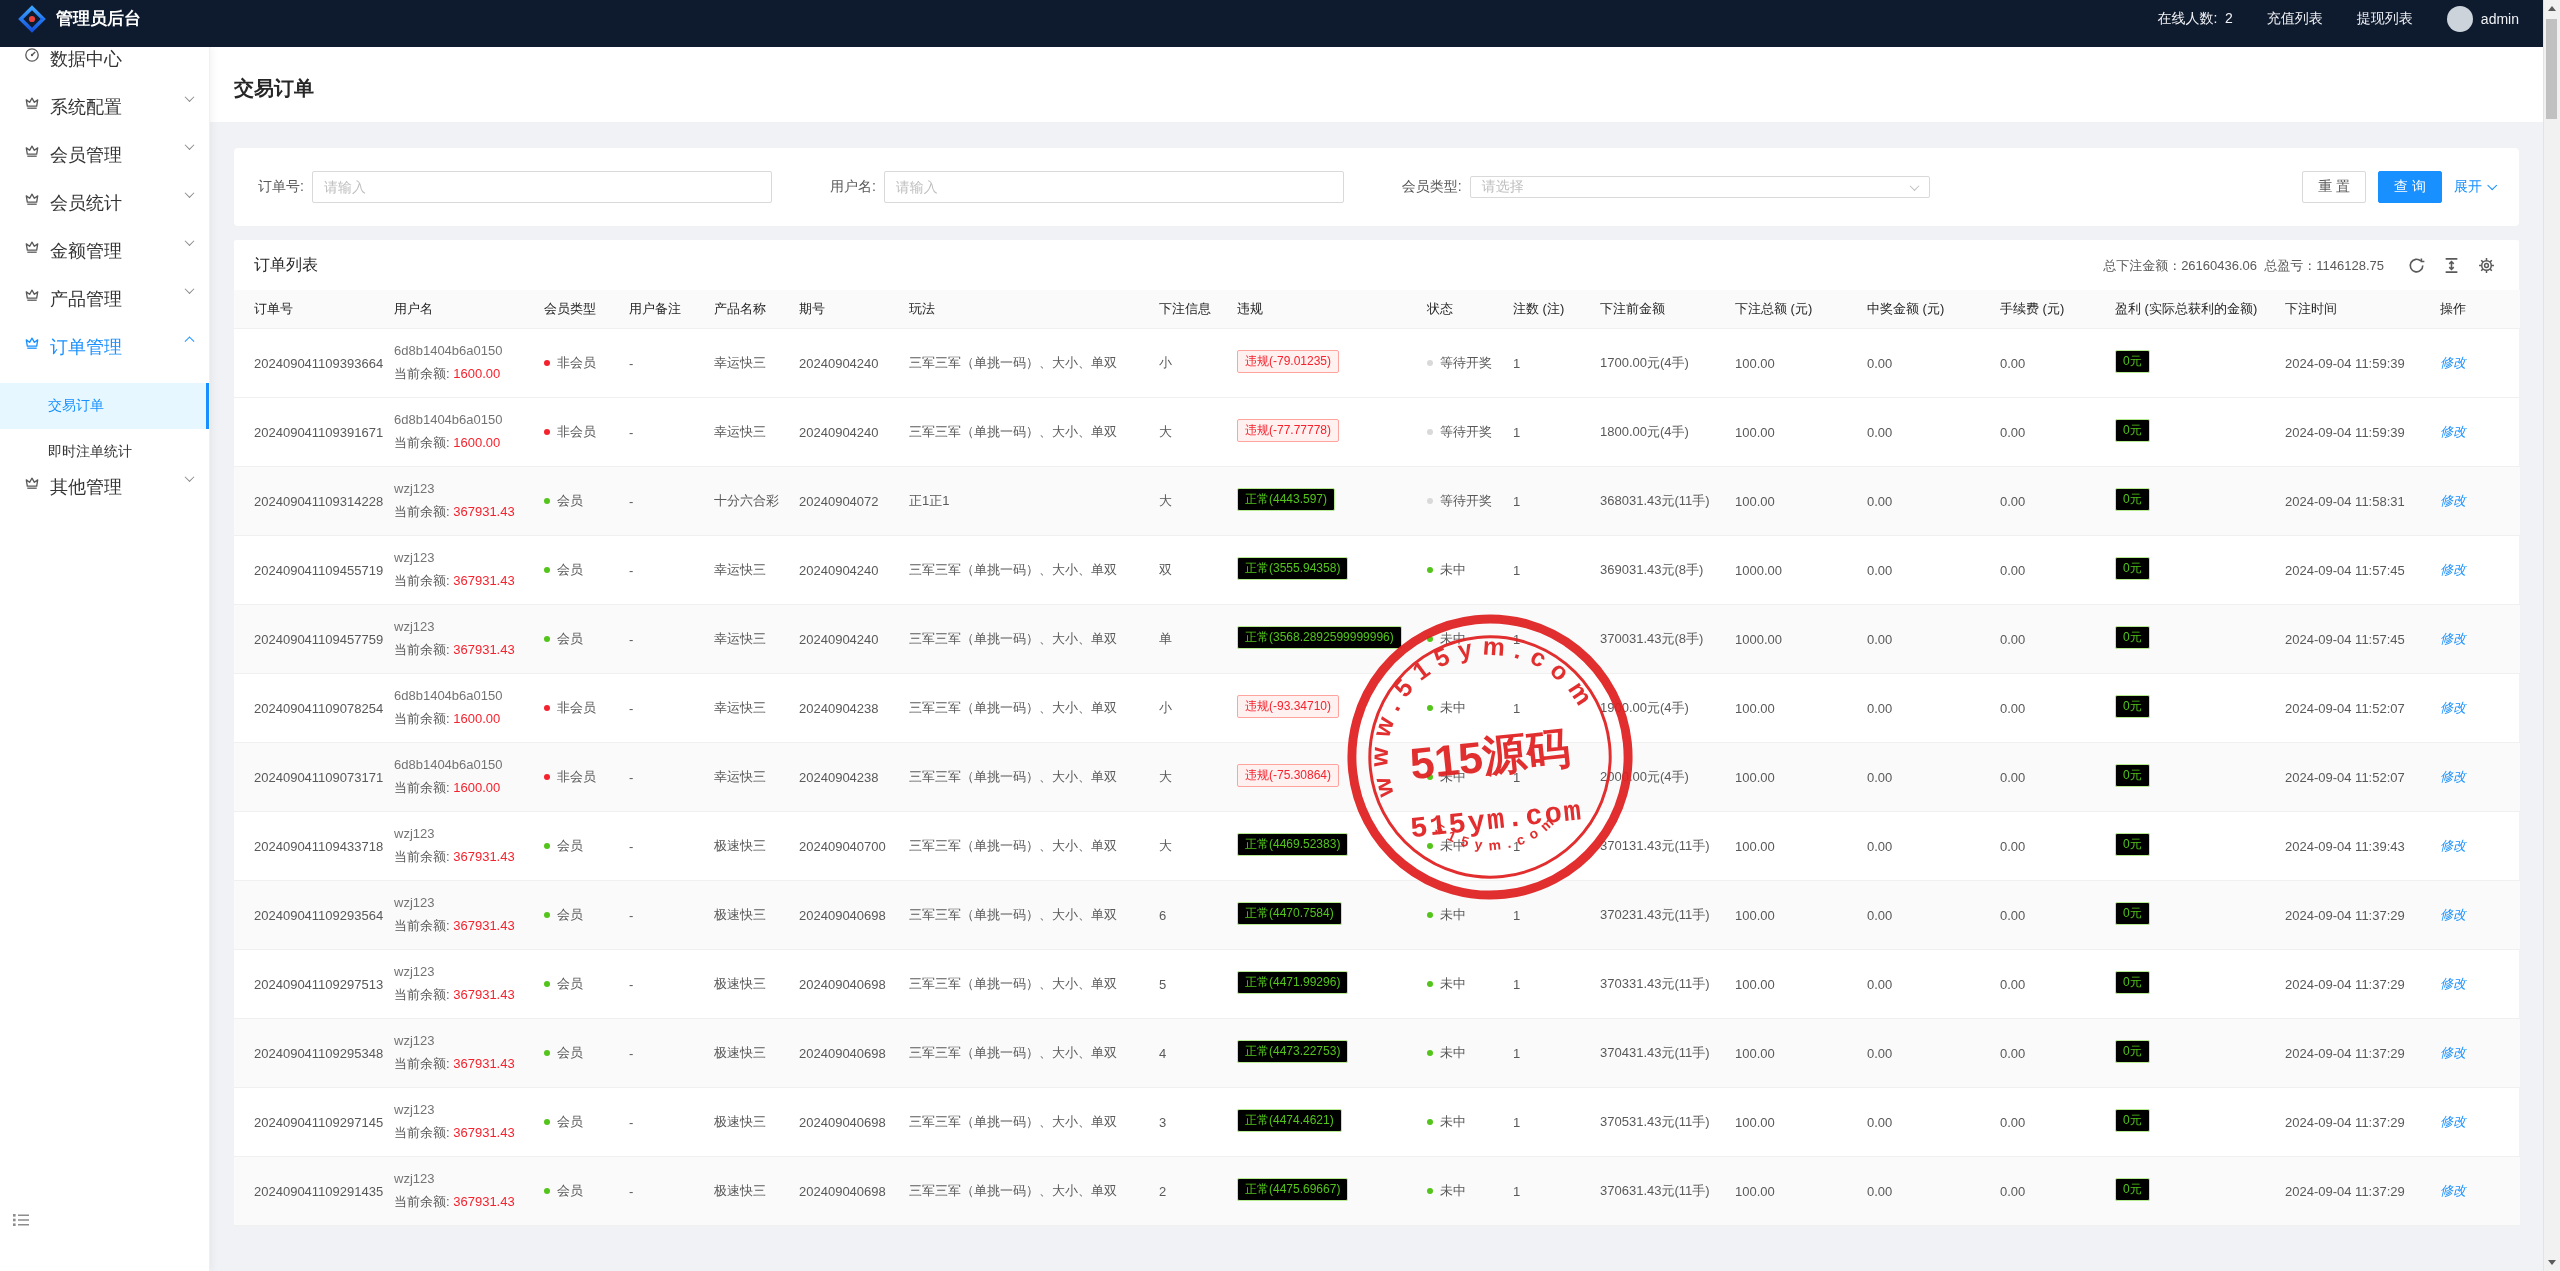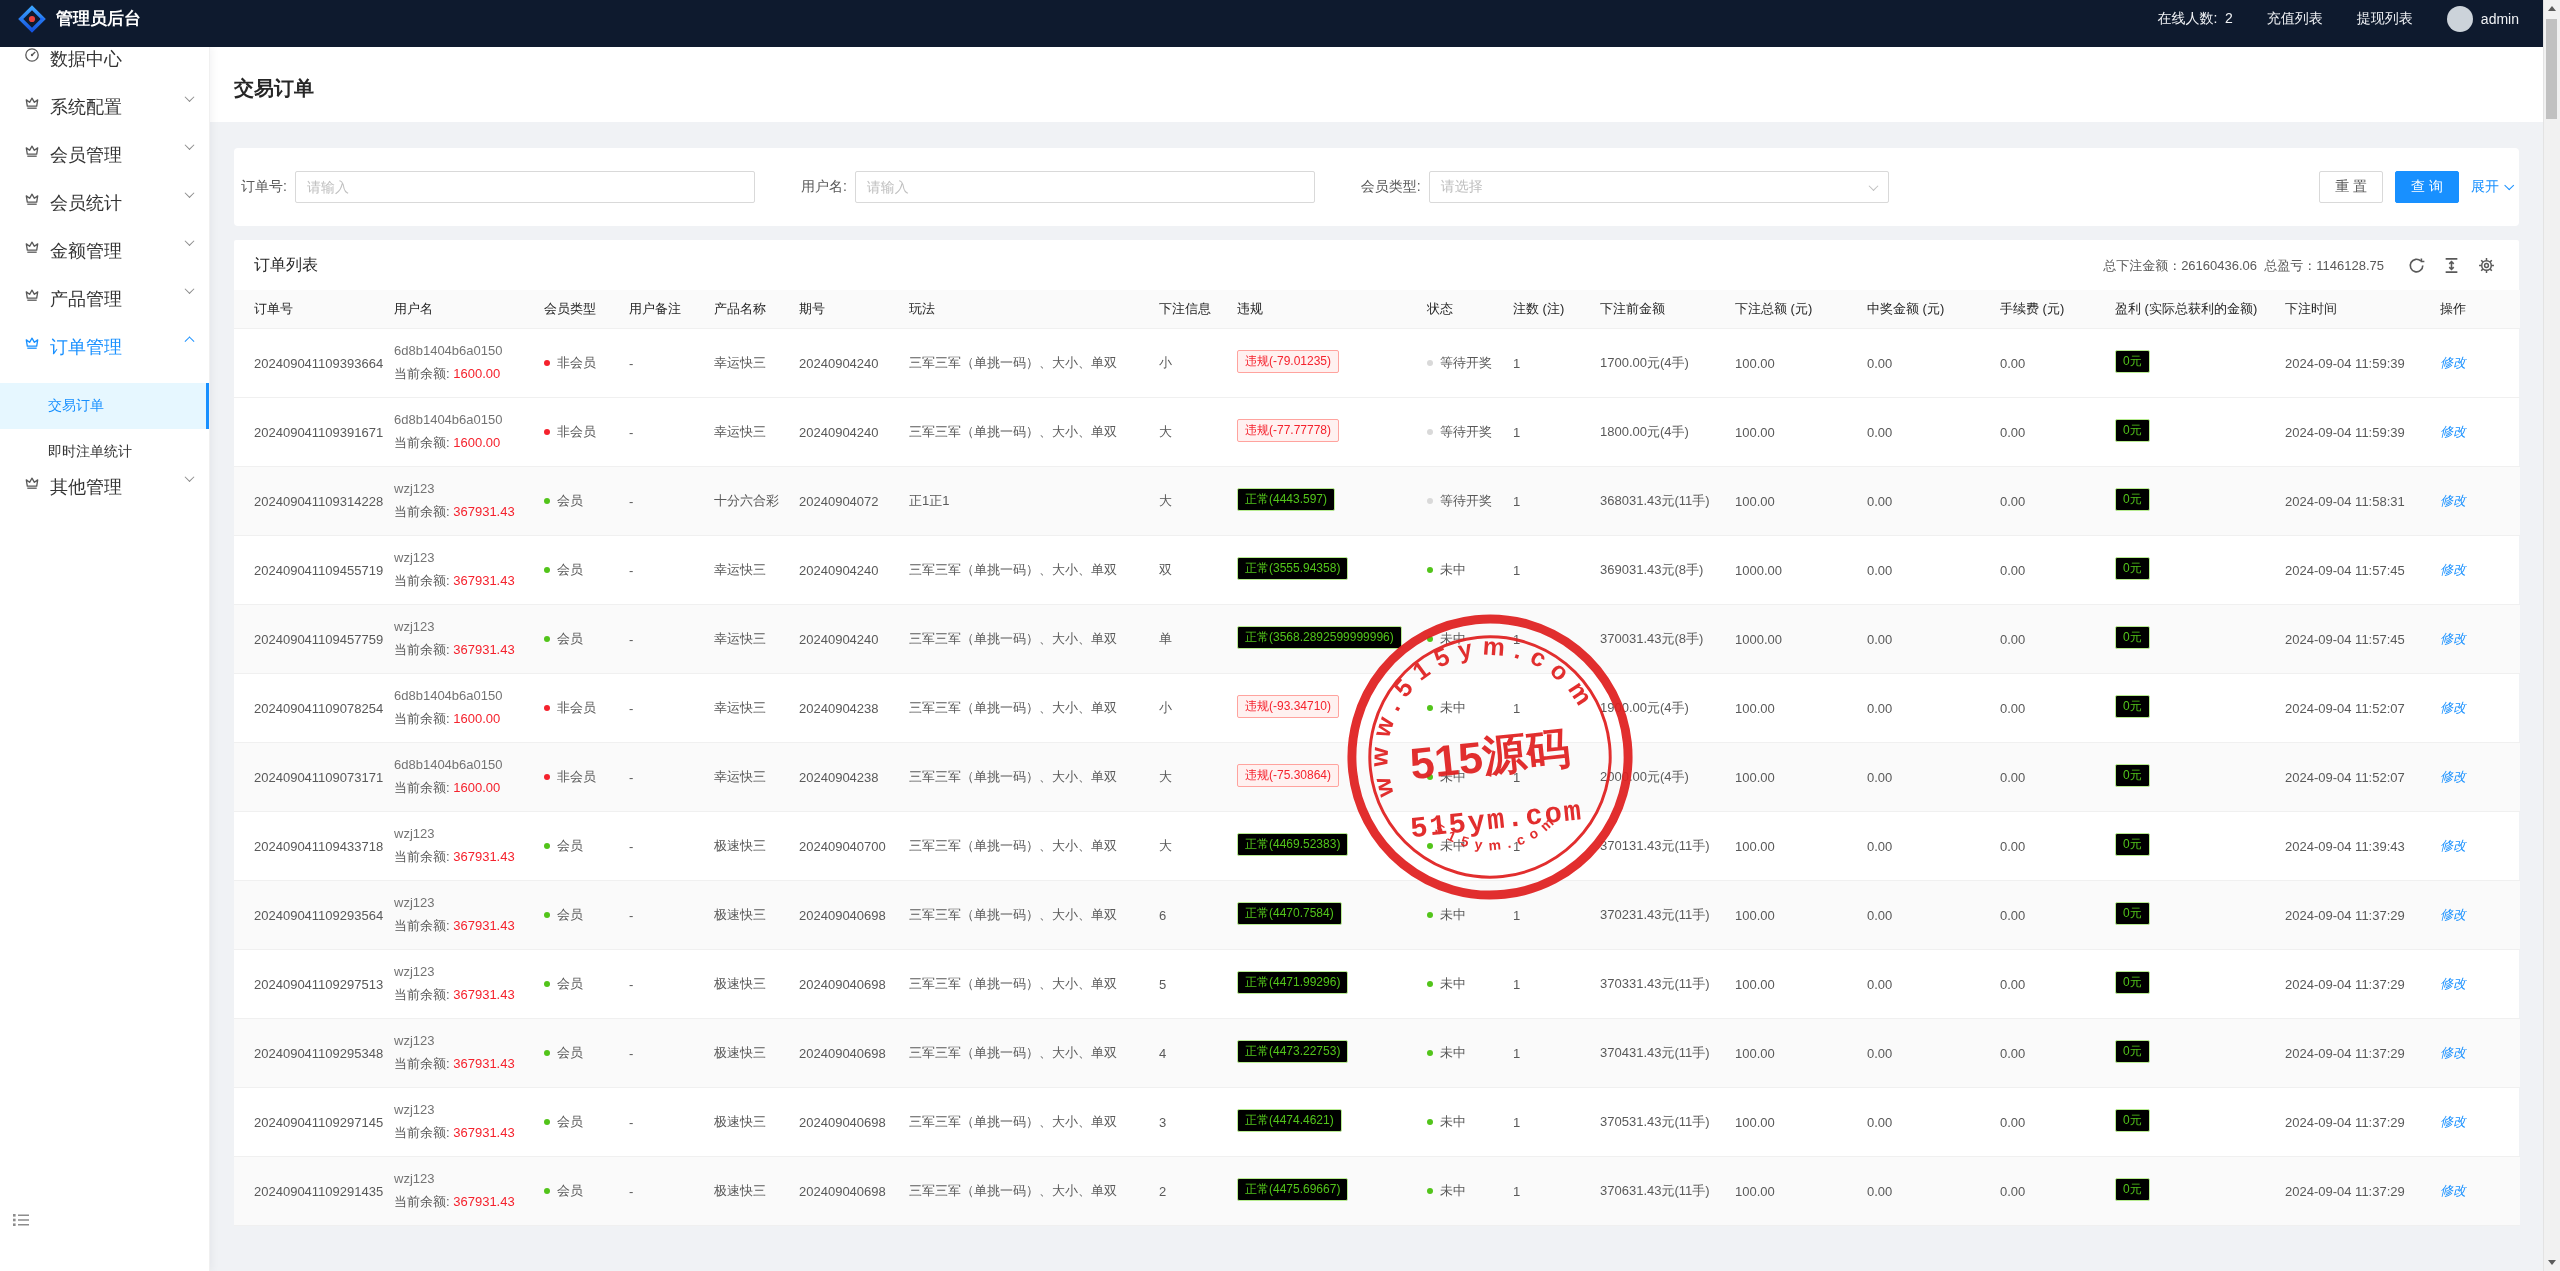--- a/index.html
+++ b/index.html
@@ -36,27 +36,27 @@
   .main { margin:47px 17px 0 210px; }
   .page-header { background:#fff; padding:18px 24px 20px; }
   .breadcrumb { font-size:14px; color:#999; }
   .breadcrumb .bc-parent { cursor:pointer; }
   .breadcrumb .bc-sep { margin:0 8px; color:#b9b9b9; }
   .breadcrumb .bc-current { color:#555; }
   .page-title { margin-top:10px; font-size:20px; font-weight:600; color:#262626; }
   .content { padding:26px 24px 0; position:relative; }
 
   
-  .filter-card { background:#fff; border-radius:4px; padding:23px 7px; display:flex; align-items:center; }
+  .filter-card { background:#fff; border-radius:4px; padding:23px 24px; display:flex; align-items:center;gap:12px; }
   .f-group { display:flex; align-items:center; margin-right:46px; }
   .f-label { font-size:14px; color:#595959; margin-right:8px; white-space:nowrap; }
   .f-input { width:460px; height:32px; border:1px solid #d9d9d9; border-radius:2px; padding:0 11px;
     font-size:14px; color:#262626; outline:none; font-family:inherit; }
   .f-input::placeholder { color:#bfbfbf; }
-  .f-select { width:460px; height:32px; border:1px solid #d9d9d9; border-radius:2px; padding:0 11px;
+  .f-select { width:460px; height:22px; border:1px solid #d9d9d9; border-radius:2px; padding:0 11px;
     font-size:14px; color:#bfbfbf; display:flex; align-items:center; justify-content:space-between; cursor:pointer; background:#fff; }
   .f-select .chev { border-color:#bfbfbf; }
   .f-actions { margin-left:auto; display:flex; align-items:center; gap:12px; }
   .btn { height:32px; padding:0 15px; border-radius:2px; font-size:14px; cursor:pointer;
     font-family:inherit; white-space:nowrap; }
   .btn-default { background:#fff; border:1px solid #d9d9d9; color:#595959; }
   .btn-primary { background:#1890ff; border:1px solid #1890ff; color:#fff; }
   .expand-link { color:#1890ff; font-size:14px; display:flex; align-items:center; gap:6px; cursor:pointer; }
   .expand-link .chev { border-color:#1890ff; transform:rotate(45deg) translate(-1px,-2px); }
 

